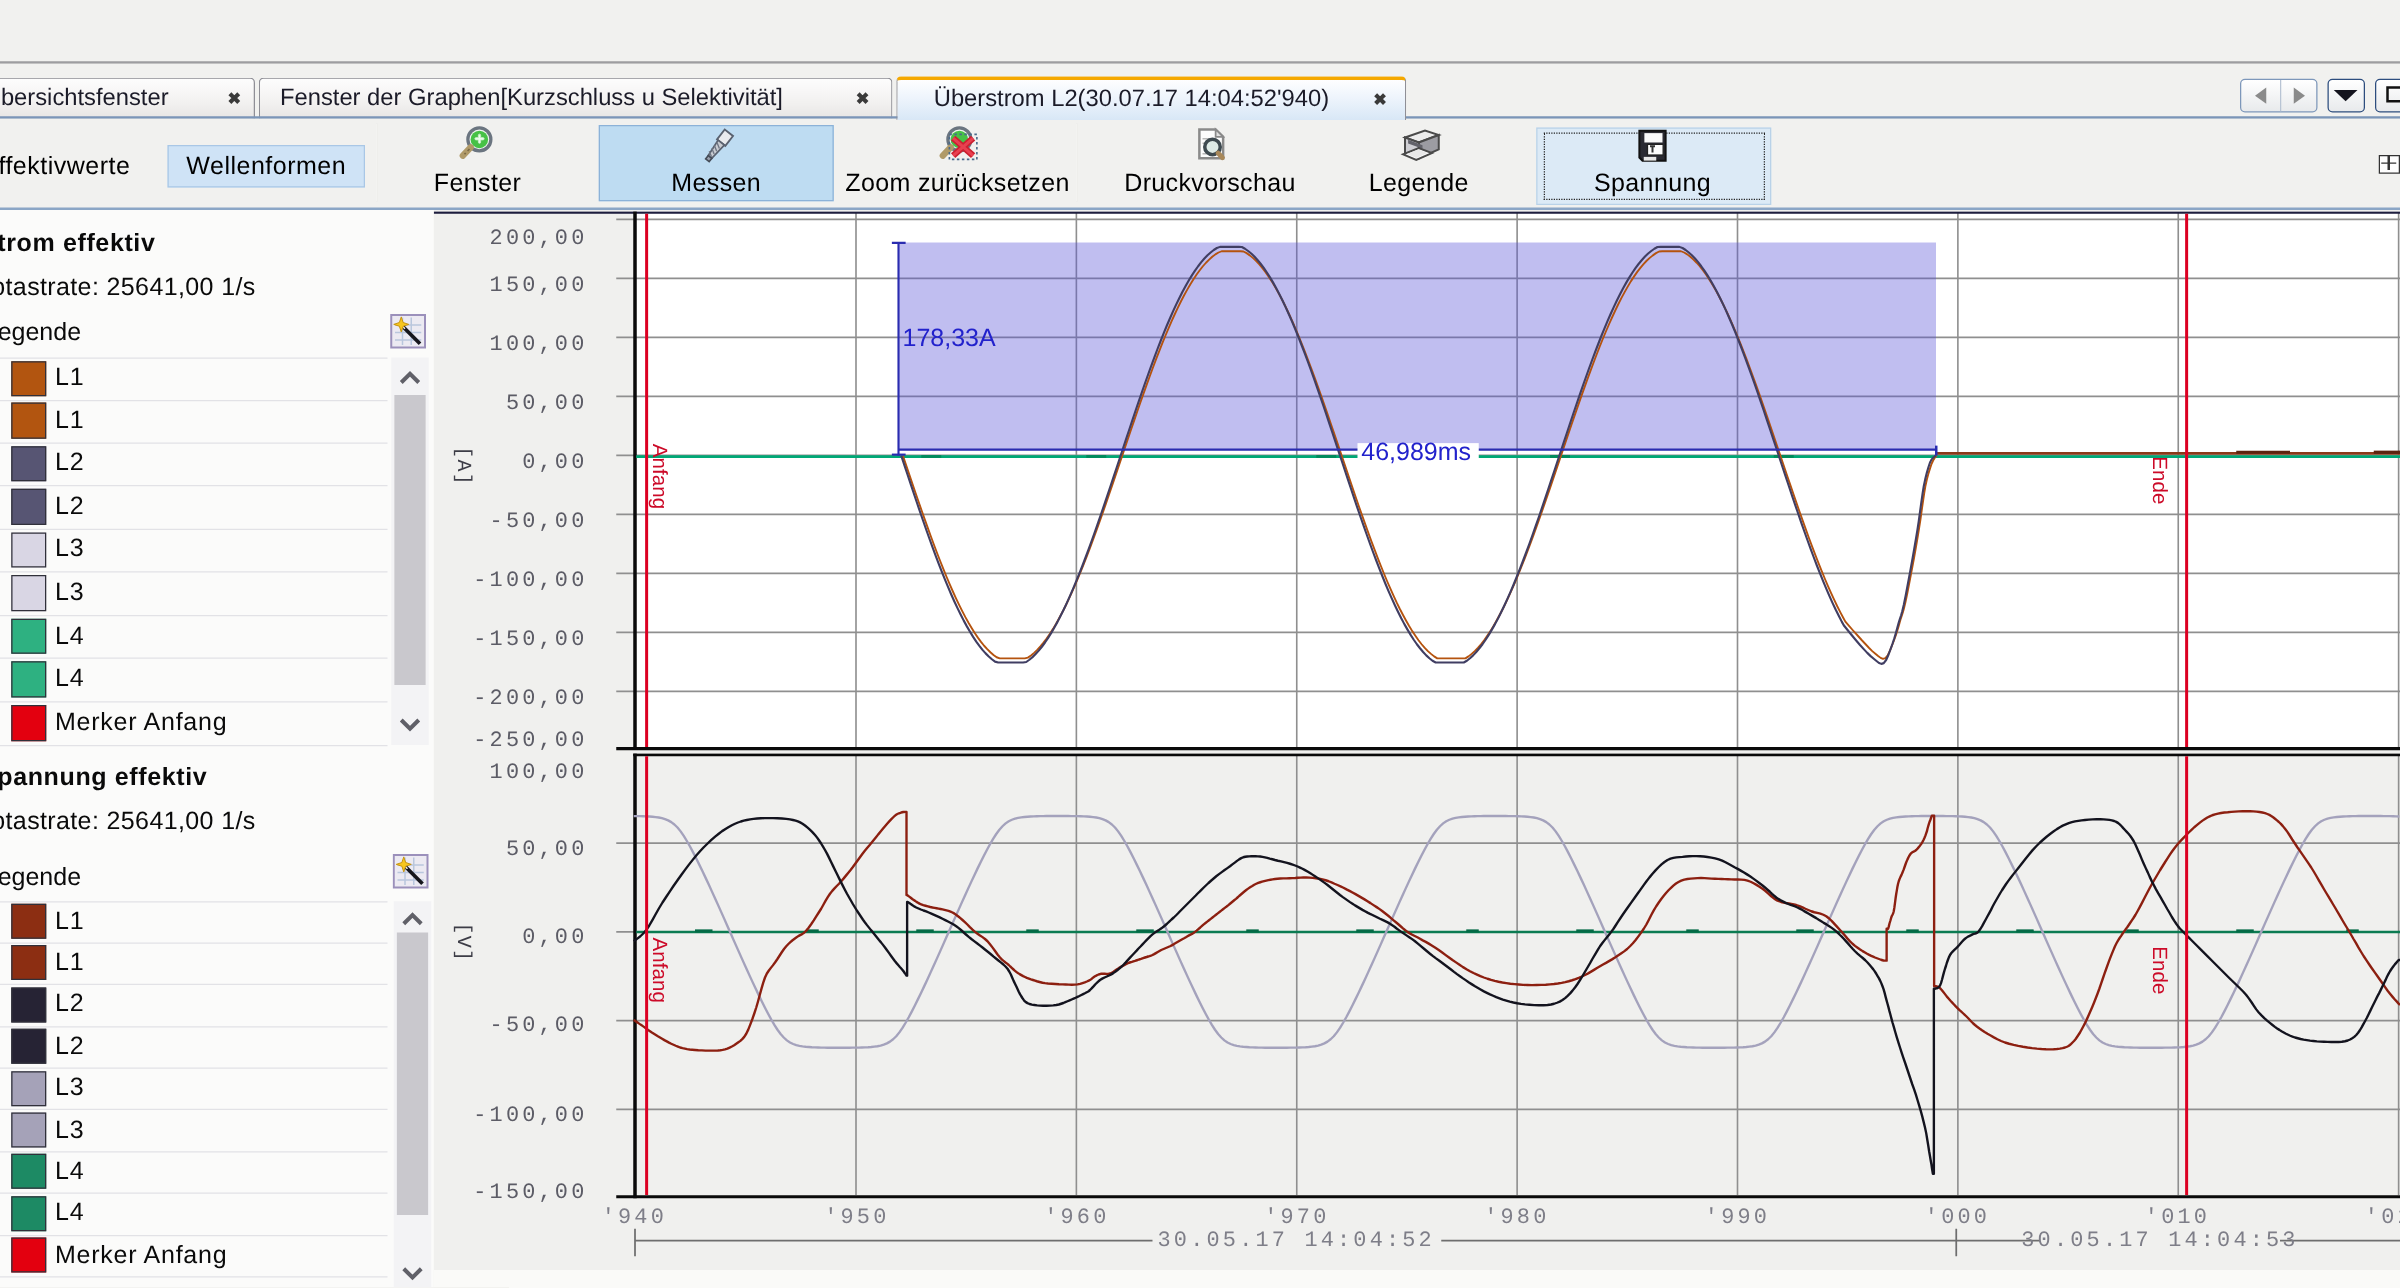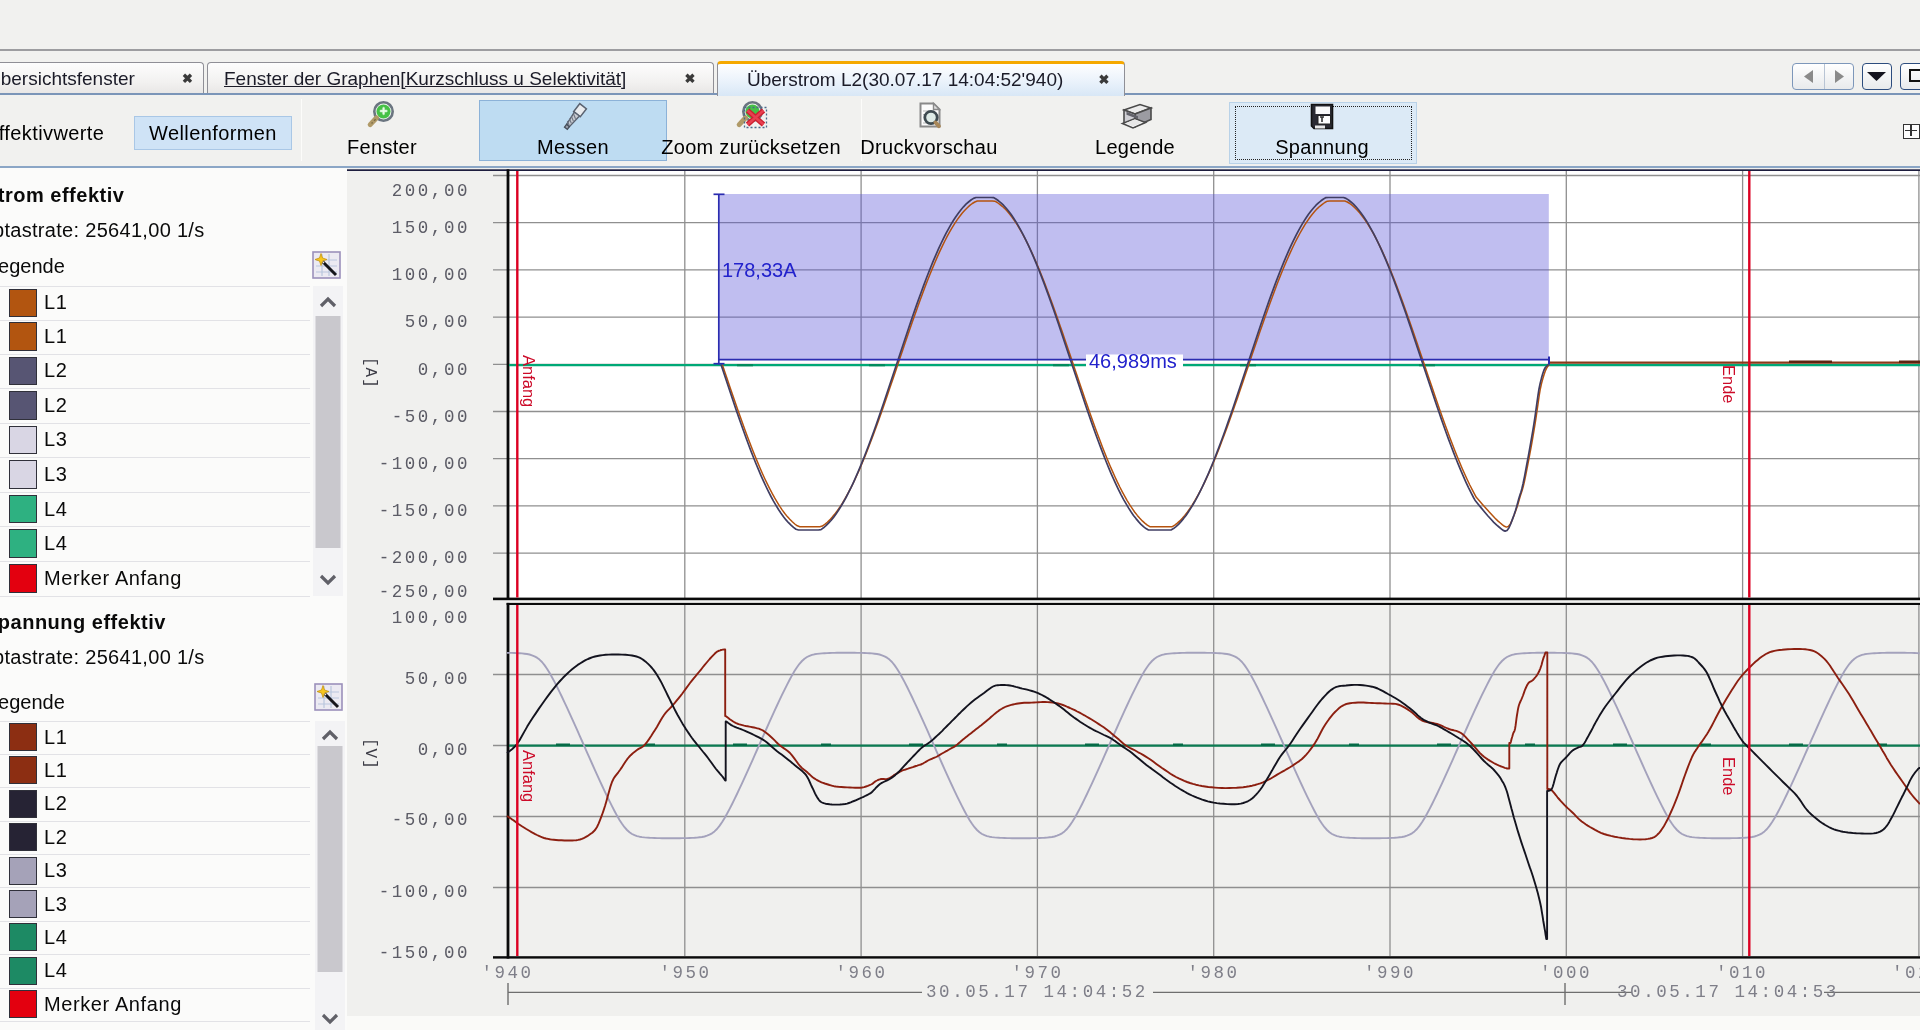--- a/index.html
+++ b/index.html
@@ -8,21 +8,21 @@
 .tbtn{position:absolute;display:flex;flex-direction:column;align-items:center;color:#000;font-size:20px;letter-spacing:0.3px;white-space:nowrap}
 </style></head>
 <body>
 <div class="abs" style="left:0;top:0;width:1920px;height:50px;background:#f1f1ef"></div>
 <div class="abs" style="left:0;top:48.5px;width:1920px;height:2.6px;background:#9d9da0"></div>
 <div class="abs" style="left:0;top:51.1px;width:1920px;height:43.9px;background:#f1f1ef"></div>
 <div class="tab" style="left:-22px;width:226px;">
     <span style="margin-left:8px">Übersichtsfenster</span>
     <span class="tabx" style="position:absolute;right:10px">✖</span>
   </div>
-<div class="tab" style="left:207px;width:506.5px;text-decoration:underline;">
+<div class="tab" style="left:207px;width:506.5px;">
     <span style="margin-left:16px">Fenster der Graphen[Kurzschluss u Selektivität]</span>
     <span class="tabx" style="position:absolute;right:17px">✖</span>
   </div>
 <div class="abs" style="left:0;top:93.3px;width:1920px;height:1.8px;background:#7b95b8"></div>
 <div class="tab" style="left:717px;width:407.5px;top:60.5px;height:35px;border-color:#8f8f96;background:linear-gradient(#fefeff,#eaf2fb 55%,#d8e7f6);border-top:3.5px solid #f5a800;z-index:3">
     <span style="margin-left:29px">Überstrom L2(30.07.17 14:04:52'940)</span>
     <span class="tabx" style="position:absolute;right:14px">✖</span>
   </div>
 <div class="abs" style="left:1792px;top:63px;width:62px;height:27px;border:1px solid #7d97ba;border-radius:4px;background:linear-gradient(#ffffff,#e8eaec);">
 <div class="abs" style="left:30.5px;top:0;width:1px;height:25px;background:#b8c4d4"></div>
@@ -57,32 +57,32 @@
     <svg width="40" height="40" viewBox="0 0 40 40">
 <g transform="rotate(38 20 20)">
 <rect x="16.5" y="4.5" width="8.4" height="10" fill="#e9ebee" stroke="#5a6270" stroke-width="1.5"></rect>
 <path d="M17.5 14.5 h6.4 l-1.4 14.5 h-3.6 z" fill="#c9ccd2" stroke="#5a6270" stroke-width="1.4"></path>
 <path d="M18.9 29 h3.6 v3.4 h-3.6 z" fill="#9aa0ac" stroke="#454c58" stroke-width="1.3"></path>
 <path d="M18 16.5 l4.5 2.6 M17.8 19.6 l4.4 2.6 M17.6 22.7 l4.3 2.5 M17.4 25.8 l4.2 2.4" stroke="#6f7684" stroke-width="1.1"></path>
 </g>
     </svg>
     <div style="margin-top:-2px">Messen</div>
   </div>
-<div class="tbtn" style="left:656px;top:98px;width:190px">
+<div class="tbtn" style="left:671px;top:98px;width:190px">
     <svg width="44" height="40" viewBox="0 0 44 40">
 <circle cx="23.5" cy="13.5" r="9.2" fill="#eef4f0" stroke="#6b7580" stroke-width="2.6"></circle>
 <circle cx="23.5" cy="13.5" r="7" fill="#46c146"></circle>
 <path d="M16.6 19.8 L10.2 26.6" stroke="#b09a68" stroke-width="5" stroke-linecap="round"></path>
 <rect x="15.5" y="9.5" width="22" height="20" fill="none" stroke="#4a6a8a" stroke-width="1.3" stroke-dasharray="2 2"></rect>
 <path d="M18.5 12.5 L34.5 26.5 M34.5 12.5 L18.5 26.5" stroke="#cc2030" stroke-width="5.2"></path>
 <path d="M18.5 12.5 L34.5 26.5 M34.5 12.5 L18.5 26.5" stroke="#e84050" stroke-width="2.4"></path>
 </svg>
     <div style="margin-top:-2px">Zoom zurücksetzen</div>
   </div>
-<div class="tbtn" style="left:861px;top:98px;width:136px">
+<div class="tbtn" style="left:900px;top:98px;width:136px">
     <svg width="40" height="40" viewBox="0 0 40 40">
 <path d="M11.5 5.5 h13 l6 6 v17 h-19 z" fill="#fcfcfc" stroke="#8a8a8a" stroke-width="2"></path>
 <path d="M24.5 5.5 l6 6 h-6 z" fill="#e0e0e0" stroke="#8a8a8a" stroke-width="1.4"></path>
 <path d="M14 13 h8 M14 16.5 h5 M14 25 h6" stroke="#b8b8b8" stroke-width="1.2"></path>
 <circle cx="22" cy="19.5" r="6.2" fill="#ddeae6" stroke="#3e4a50" stroke-width="2.8"></circle>
 <path d="M26.5 24.5 l3.4 3.6" stroke="#a8885a" stroke-width="4" stroke-linecap="round"></path>
 </svg>
     <div style="margin-top:-2px">Druckvorschau</div>
   </div>
 <div class="tbtn" style="left:1098px;top:98px;width:74px">

